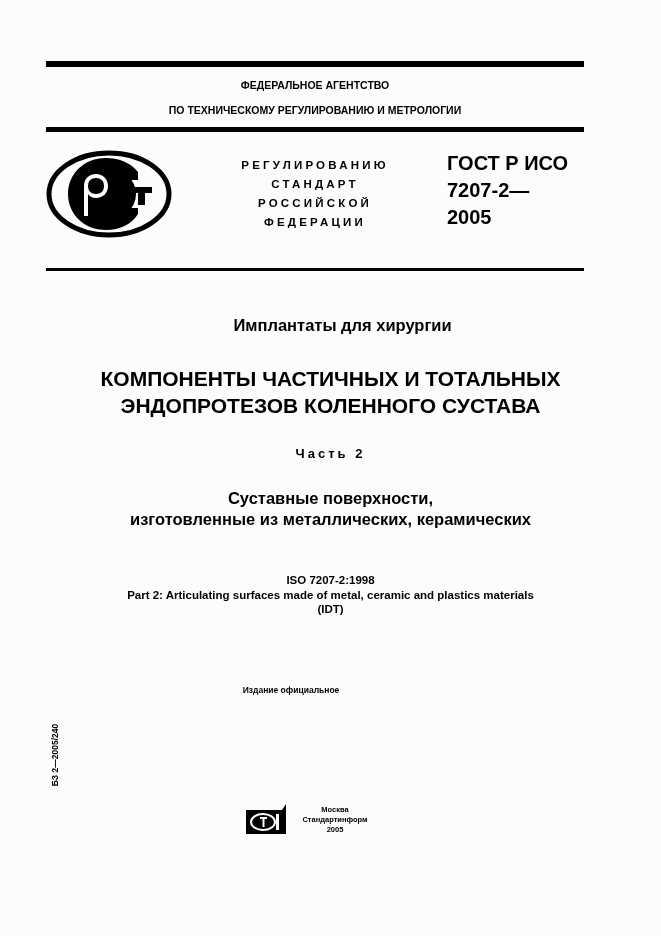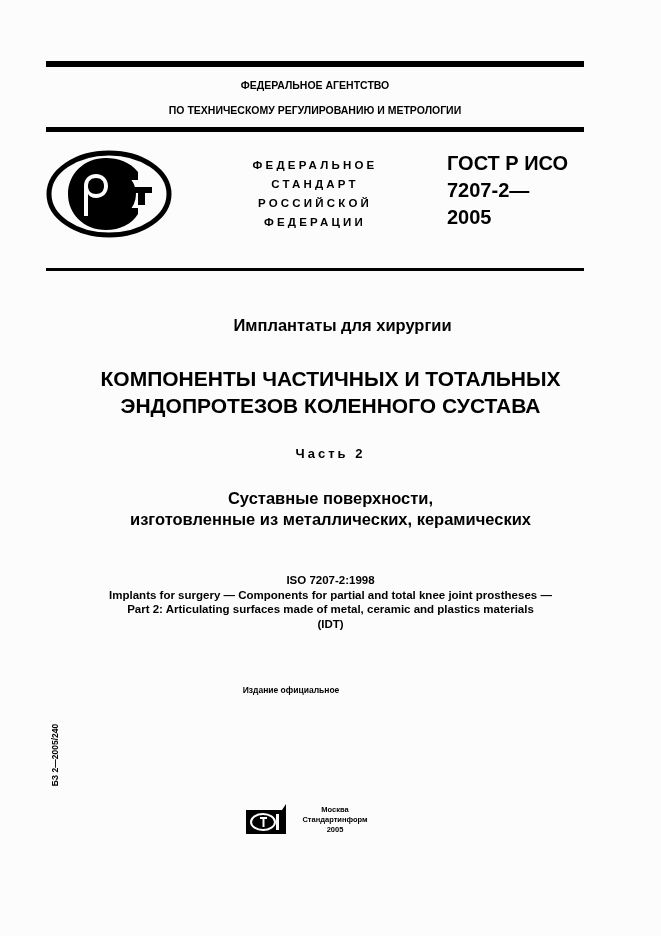--- a/index.html
+++ b/index.html
@@ -47,21 +47,21 @@
 
     <path d="M38 66 L38 36 C38 28 44 24 50 24 C57 24 62 29 62 36 C62 43 57 48 50 48 C46 48 43 46 42 44 L42 66 Z" fill="#fcfcfc"></path>
     <path d="M42 36 C42 31 45 28 50 28 C55 28 58 31 58 36 C58 41 55 44 50 44 C45 44 42 41 42 36 Z" fill="#000"></path>
 
     <rect x="84" y="37" width="22" height="6" fill="#000"></rect>
     <rect x="92" y="37" width="7" height="18" fill="#000"></rect>
   </svg>
 </div>
 
 <div class="abs natl" style="top:156px;">
-  <div>ФЕДЕРАЛЬНОЕ</div>
+  <div>РЕГУЛИРОВАНИЮ</div>
   <div>СТАНДАРТ</div>
   <div>РОССИЙСКОЙ</div>
   <div>ФЕДЕРАЦИИ</div>
 </div>
 
 <div class="abs gost" style="top:150px;">
   <div>ГОСТ Р ИСО</div>
   <div>7207-2—</div>
   <div>2005</div>
 </div>
@@ -77,21 +77,20 @@
 
 <div class="abs part center" style="top:446px;">Часть 2</div>
 
 <div class="abs subtitle2 center" style="top:488px;">
   <div>Суставные поверхности,</div>
   <div>изготовленные из металлических, керамических</div>
 </div>
 
 <div class="abs iso center" style="top:573px;">
   <div>ISO 7207-2:1998</div>
-  <div>Implants for surgery — Components for partial and total knee joint prostheses —</div>
   <div>Part 2: Articulating surfaces made of metal, ceramic and plastics materials</div>
   <div>(IDT)</div>
 </div>
 
 <div class="abs official center" style="top:685px;">Издание официальное</div>
 
 <div class="abs side-code">БЗ 2—2005/240</div>
 
 <div class="abs" style="left:246px;top:804px;width:40px;height:30px;">
   <svg width="40" height="30" viewBox="0 0 40 30">

